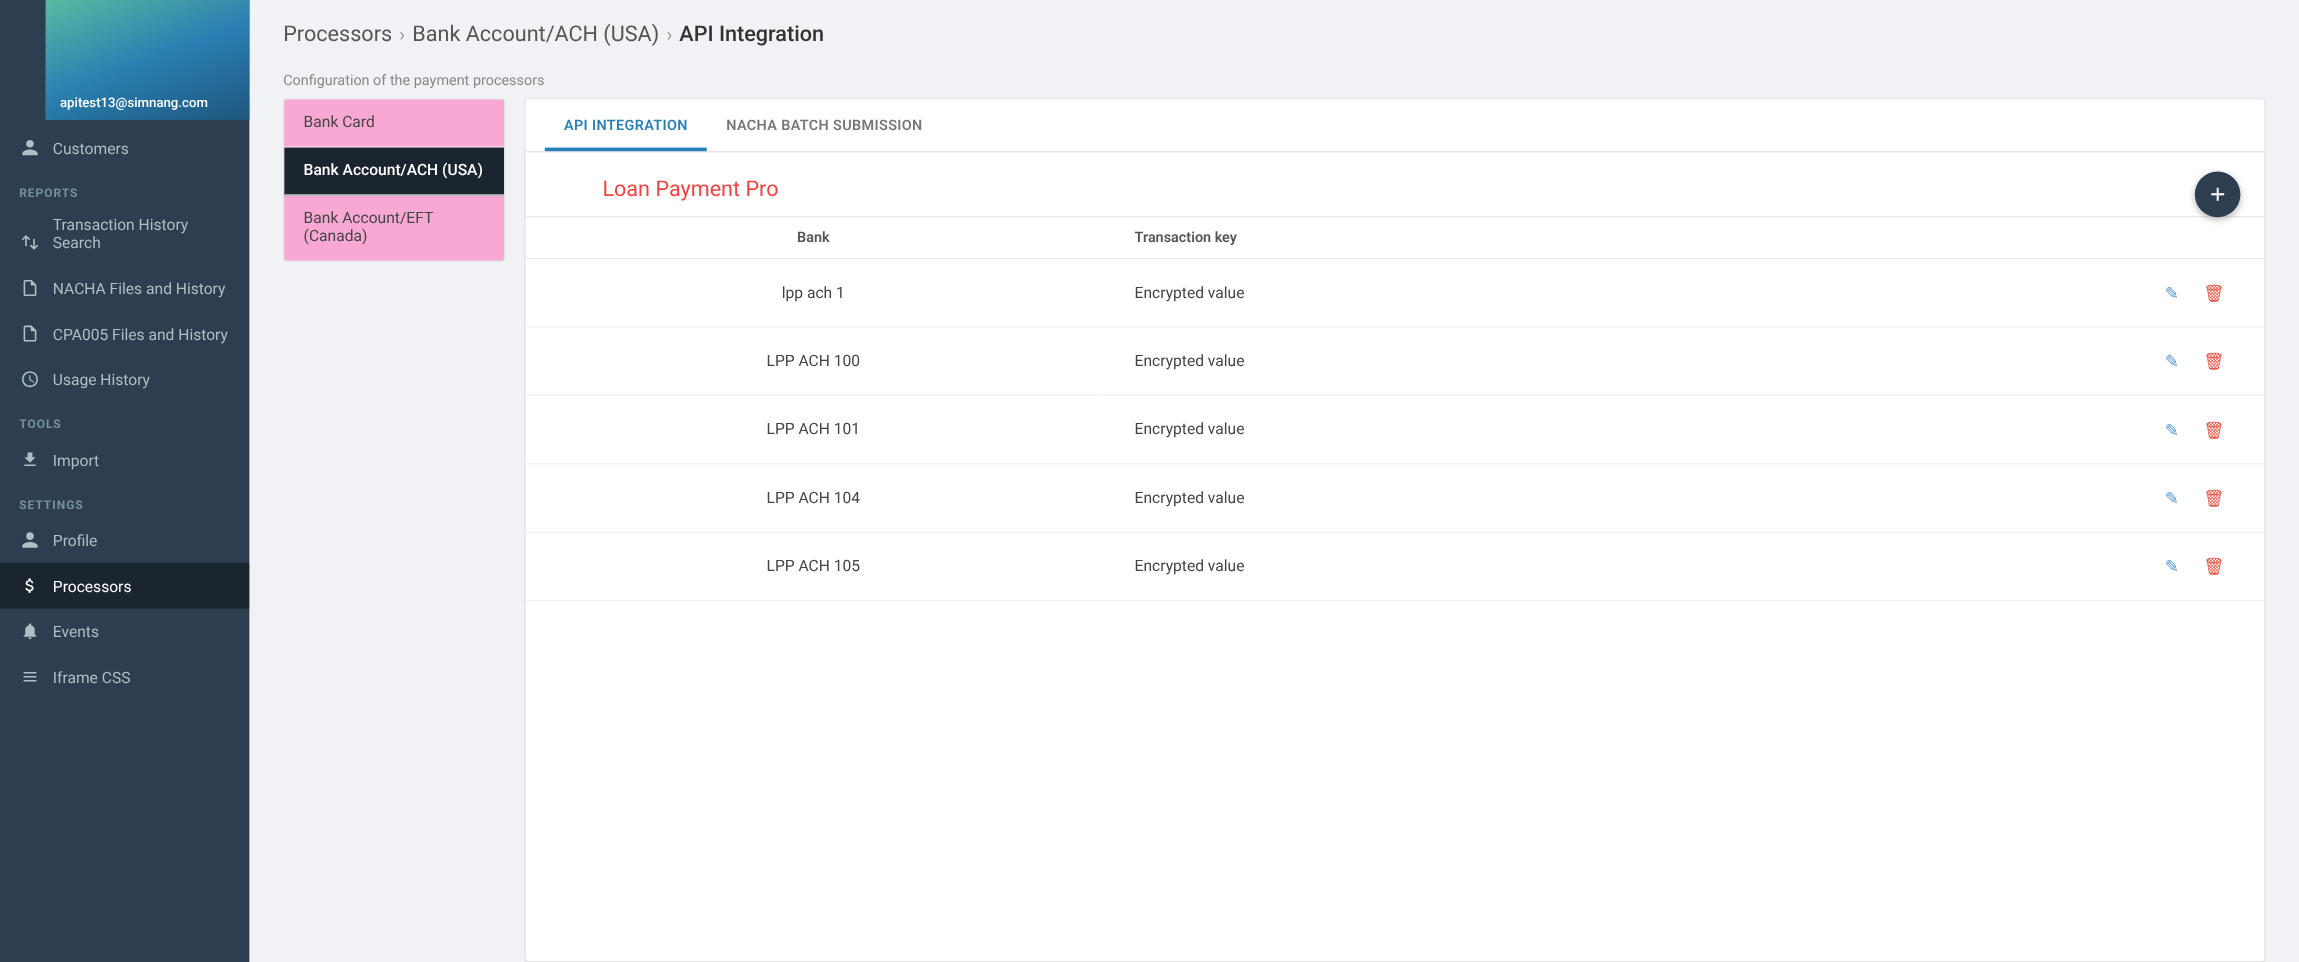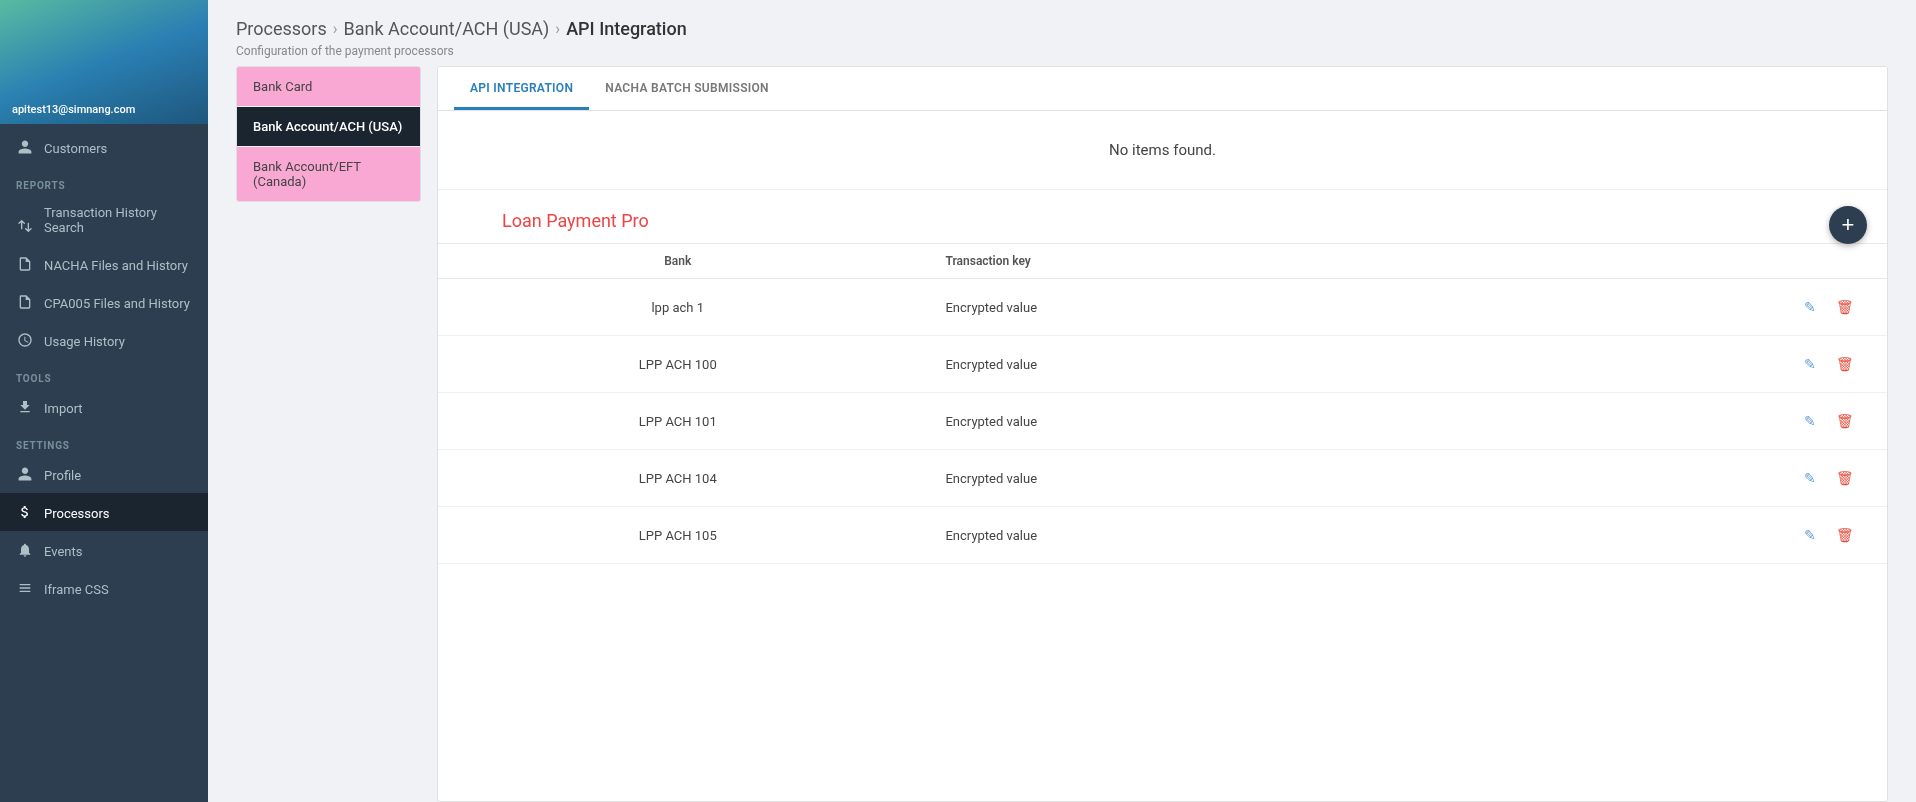--- a/index.html
+++ b/index.html
@@ -10,27 +10,28 @@
       width: 208px;
       min-width: 208px;
       background: #2c3e50;
       color: #cfd8e3;
       display: flex;
       flex-direction: column;
       height: 100%;
       overflow-y: auto;
     }
     .sidebar-header {
-      height: 124px;
+      height: 100px;
       background: linear-gradient(135deg, #4a9, #2a7a8a, #3a6ea8);
       display: flex;
       align-items: flex-end;
       padding: 8px 12px;
       position: relative;
       overflow: hidden;
+      margin-left: 38px;
     }
     .sidebar-header-bg {
       position: absolute; top: 0; left: 0; right: 0; bottom: 0;
       background: linear-gradient(160deg, #5dbea3 0%, #2980b9 50%, #1a5276 100%);
       opacity: 0.85;
     }
     .sidebar-user {
       position: relative; z-index: 1;
       font-size: 11px; color: #fff; font-weight: 500;
     }
@@ -61,21 +62,21 @@
       background: #f0f2f5;
       padding: 18px 28px 8px;
     }
     .breadcrumb {
       display: flex; align-items: center; gap: 6px;
       font-size: 18px; font-weight: 400; color: #333;
     }
     .breadcrumb .sep { color: #999; font-size: 16px; }
     .breadcrumb .current { color: #333; font-weight: 500; }
     .breadcrumb .link { color: #555; cursor: pointer; }
-    .sub-title { font-size: 12px; color: #888; margin-top: 5px; padding-left: 0; }
+    .sub-title { font-size: 12px; color: #888; margin-top: 21px; padding-left: 0; }
 
     
     .content-area {
       display: flex;
       flex: 1;
       overflow: hidden;
       padding: 0 0 0 28px;
     }
 
     
@@ -348,21 +349,20 @@
 
     <div class="right-panel">
 
       <div class="tabs">
         <div class="tab active">API INTEGRATION</div>
         <div class="tab">NACHA BATCH SUBMISSION</div>
       </div>
 
       <div class="table-section">
 
-        <div class="no-items">No items found.</div>
 
         <div style="position: relative;">
           <div class="section-title">Loan Payment Pro</div>
           <button class="add-btn">+</button>
         </div>
 
         <table class="data-table">
           <thead>
             <tr>
               <th class="col-name">Bank</th>

